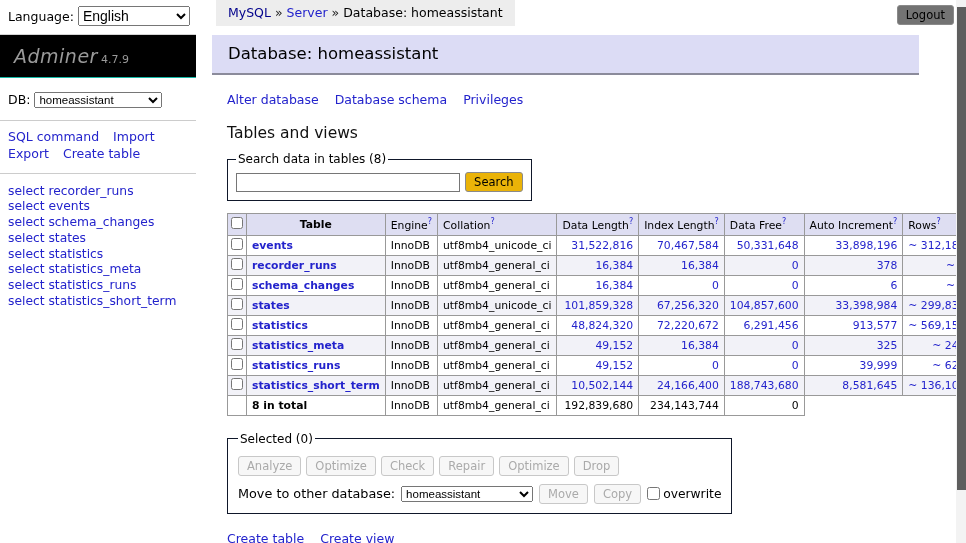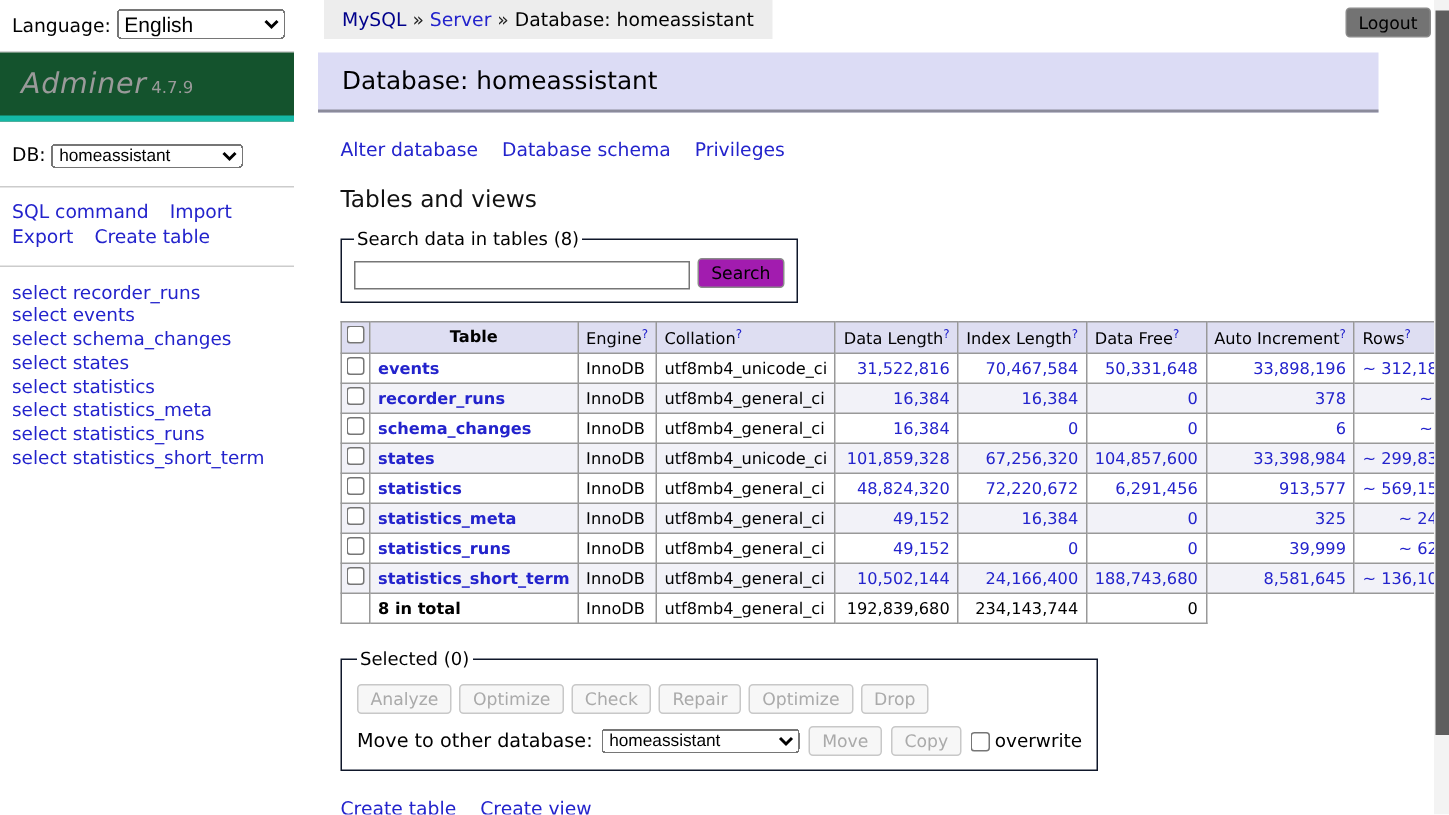--- a/index.html
+++ b/index.html
@@ -10,21 +10,21 @@
   a { color: var(--link); text-decoration: none; cursor: pointer; }
 
   
   #app { position: relative; width: 966px; height: 543px; }
   #sidebar { position: absolute; left: 0; top: 0; width: 196px; height: 100%; background: #fff; }
   #main { position: absolute; left: 212px; top: 0; width: 760px; height: 100%; }
 
   
   .lang-row { padding: 6px 0 6px 8px; font-size: 12.5px; }
   .lang-row select { width: 112px; font-size: 14px; margin-left: 4px; }
-  .brand-box { background: #14532d; border-top: 1px solid #d4d4d4; border-bottom: 4px solid #14b8a6;
+  .brand-box { background: #000000; border-top: 1px solid #d4d4d4; border-bottom: 1px solid #14b8a6;
     padding: 10px 0 10px 14px; margin-top: 2px; }
   .brand { font-style: italic; color: #9a9a9a; font-size: 19px; letter-spacing: .5px; }
   .brand-ver { font-size: 11px; color: #9a9a9a; margin-left: 3px; }
   .db-row { padding: 14px 0 12px 8px; font-size: 12.5px; border-bottom: 1px solid #ccc; margin-right: 0; }
   .db-row select { width: 128px; font-size: 11.5px; margin-left: 4px; }
   .side-links { padding: 8px 8px 10px 8px; border-bottom: 1px solid #ccc; font-size: 12.5px; line-height: 1.35; }
   .side-links a { margin-right: 14px; white-space: nowrap; }
   .table-links { padding: 10px 8px; font-size: 12.3px; line-height: 1.28; }
   .table-links a { display: block; white-space: nowrap; }
 
@@ -42,21 +42,21 @@
 
   #content { padding: 0 0 0 15px; }
   .action-links { margin-top: 17px; font-size: 12.5px; }
   .action-links a { margin-right: 16px; }
   h3.section-h { font-weight: 400; font-size: 15.5px; margin-top: 17px; color: #111; }
 
   
   fieldset { border: 1px solid #0f172a; width: fit-content; padding: 5px 8px 8px 8px; margin-top: 10px; }
   legend { font-size: 12px; padding: 0 2px; }
   .search-input { width: 224px; height: 19px; border: 1px solid #767676; font-size: 11.5px; padding: 1px 3px; }
-  .btn { font-size: 11.5px; padding: 2px 8px; background: #a21caf; border: 1px solid #8a8a8a;
+  .btn { font-size: 11.5px; padding: 2px 8px; background: #eab308; border: 1px solid #8a8a8a;
     border-radius: 3px; cursor: pointer; font-family: inherit; color: #000; }
   .btn:disabled, .btn.disabled { color: #aaa; border-color: #c8c8c8; background: #f7f7f7; cursor: default; }
 
   
   table.db-table { border-collapse: collapse; margin-top: 12px; font-size: 10.8px; }
   .db-table th, .db-table td { border: 1px solid #999; padding: 3px 5px; white-space: nowrap; }
   .db-table thead th { background: #dedef2; font-weight: 400; text-align: left; }
   .db-table thead th.col-name { font-weight: bold; text-align: center; min-width: 118px; }
   .db-table thead th.cb, .db-table td.cb { width: 20px; text-align: center; padding: 2px 3px; }
   .db-table sup { color: var(--link); font-size: 8px; }

